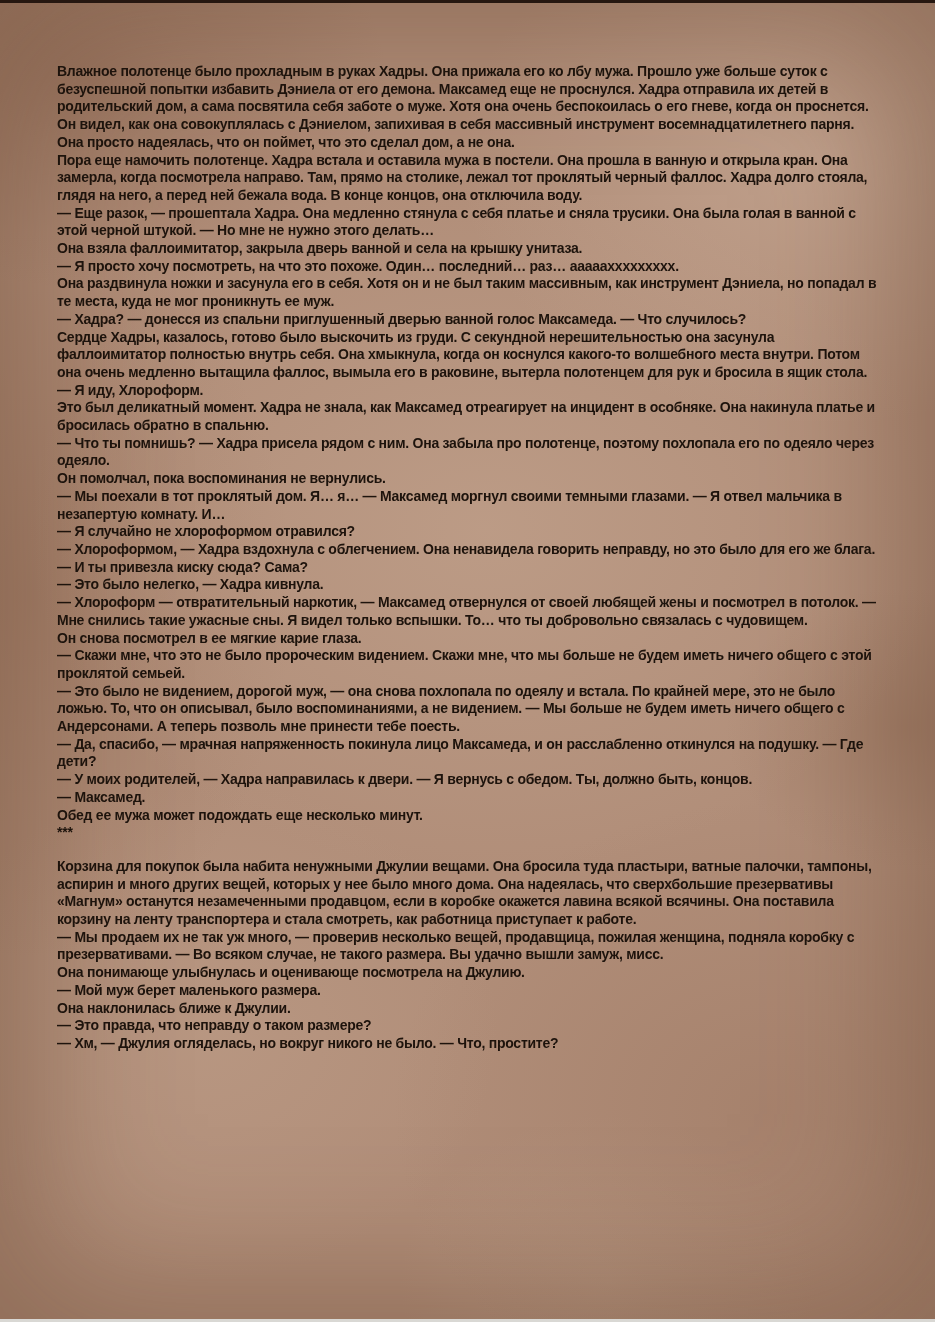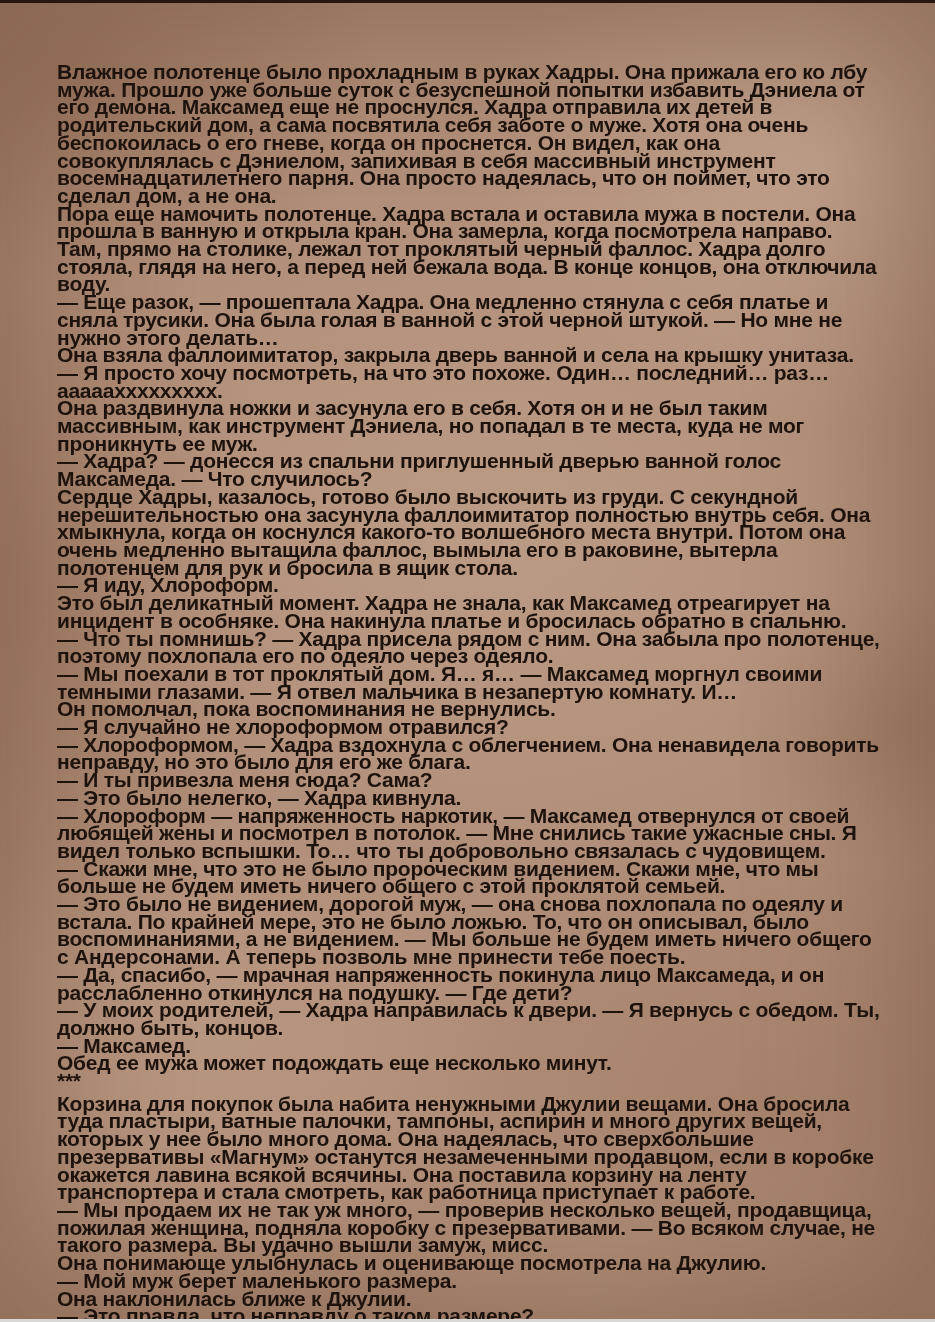--- a/index.html
+++ b/index.html
@@ -42,29 +42,29 @@
   }
   .text-column {
     position: absolute;
     left: 57px;
     top: 63px;
     width: 824px;
     z-index: 2;
   }
   .para {
     margin: 0;
-    font-size: 21px;
+    font-size: 14px;
     line-height: 17.7px;
     font-weight: 700;
     letter-spacing: -0.25px;
     color: #1d130c;
     text-rendering: optimizeLegibility;
   }
   .para.gap-before {
-    margin-top: 5px;
+    margin-top: 16px;
   }
 </style>
 </head>
 <body>
 
 <div class="page-bg"></div>
 <div class="edge-top" style="background: rgb(38, 23, 16);"></div>
 <div class="edge-bottom" style="background: rgb(217, 216, 212);"></div>
 
 <div class="text-column">
@@ -72,27 +72,28 @@
     <p class="para">Пора еще намочить полотенце. Хадра встала и оставила мужа в постели. Она прошла в ванную и открыла кран. Она замерла, когда посмотрела направо. Там, прямо на столике, лежал тот проклятый черный фаллос. Хадра долго стояла, глядя на него, а перед ней бежала вода. В конце концов, она отключила воду.</p>
     <p class="para">— Еще разок, — прошептала Хадра. Она медленно стянула с себя платье и сняла трусики. Она была голая в ванной с этой черной штукой. — Но мне не нужно этого делать…</p>
     <p class="para">Она взяла фаллоимитатор, закрыла дверь ванной и села на крышку унитаза.</p>
     <p class="para">— Я просто хочу посмотреть, на что это похоже. Один… последний… раз… аааааххххххххх.</p>
     <p class="para">Она раздвинула ножки и засунула его в себя. Хотя он и не был таким массивным, как инструмент Дэниела, но попадал в те места, куда не мог проникнуть ее муж.</p>
     <p class="para">— Хадра? — донесся из спальни приглушенный дверью ванной голос Максамеда. — Что случилось?</p>
     <p class="para">Сердце Хадры, казалось, готово было выскочить из груди. С секундной нерешительностью она засунула фаллоимитатор полностью внутрь себя. Она хмыкнула, когда он коснулся какого-то волшебного места внутри. Потом она очень медленно вытащила фаллос, вымыла его в раковине, вытерла полотенцем для рук и бросила в ящик стола.</p>
     <p class="para">— Я иду, Хлороформ.</p>
     <p class="para">Это был деликатный момент. Хадра не знала, как Максамед отреагирует на инцидент в особняке. Она накинула платье и бросилась обратно в спальню.</p>
     <p class="para">— Что ты помнишь? — Хадра присела рядом с ним. Она забыла про полотенце, поэтому похлопала его по одеяло через одеяло.</p>
+    <p class="para">Он помолчал, пока воспоминания не вернулись.</p>
     <p class="para">— Мы поехали в тот проклятый дом. Я… я… — Максамед моргнул своими темными глазами. — Я отвел мальчика в незапертую комнату. И…</p>
-    <p class="para">Он помолчал, пока воспоминания не вернулись.</p>
     <p class="para">— Я случайно не хлороформом отравился?</p>
     <p class="para">— Хлороформом, — Хадра вздохнула с облегчением. Она ненавидела говорить неправду, но это было для его же блага.</p>
-    <p class="para">— И ты привезла меня сюда? Сама?</p>
+    <p class="para">— И ты привезла киску сюда? Сама?</p>
     <p class="para">— Это было нелегко, — Хадра кивнула.</p>
-    <p class="para">— Хлороформ — напряженность наркотик, — Максамед отвернулся от своей любящей жены и посмотрел в потолок. — Мне снились такие ужасные сны. Я видел только вспышки. То… что ты добровольно связалась с чудовищем.</p>
+    <p class="para">— Хлороформ — отвратительный наркотик, — Максамед отвернулся от своей любящей жены и посмотрел в потолок. — Мне снились такие ужасные сны. Я видел только вспышки. То… что ты добровольно связалась с чудовищем.</p>
+    <p class="para">Он снова посмотрел в ее мягкие карие глаза.</p>
     <p class="para">— Скажи мне, что это не было пророческим видением. Скажи мне, что мы больше не будем иметь ничего общего с этой проклятой семьей.</p>
     <p class="para">— Это было не видением, дорогой муж, — она снова похлопала по одеялу и встала. По крайней мере, это не было ложью. То, что он описывал, было воспоминаниями, а не видением. — Мы больше не будем иметь ничего общего с Андерсонами. А теперь позволь мне принести тебе поесть.</p>
     <p class="para">— Да, спасибо, — мрачная напряженность покинула лицо Максамеда, и он расслабленно откинулся на подушку. — Где дети?</p>
     <p class="para">— У моих родителей, — Хадра направилась к двери. — Я вернусь с обедом. Ты, должно быть, концов.</p>
     <p class="para">— Максамед.</p>
     <p class="para">Обед ее мужа может подождать еще несколько минут.</p>
     <p class="para">***</p>
     <p class="para gap-before">Корзина для покупок была набита ненужными Джулии вещами. Она бросила туда пластыри, ватные палочки, тампоны, аспирин и много других вещей, которых у нее было много дома. Она надеялась, что сверхбольшие презервативы «Магнум» останутся незамеченными продавцом, если в коробке окажется лавина всякой всячины. Она поставила корзину на ленту транспортера и стала смотреть, как работница приступает к работе.</p>
     <p class="para">— Мы продаем их не так уж много, — проверив несколько вещей, продавщица, пожилая женщина, подняла коробку с презервативами. — Во всяком случае, не такого размера. Вы удачно вышли замуж, мисс.</p>
     <p class="para">Она понимающе улыбнулась и оценивающе посмотрела на Джулию.</p>

